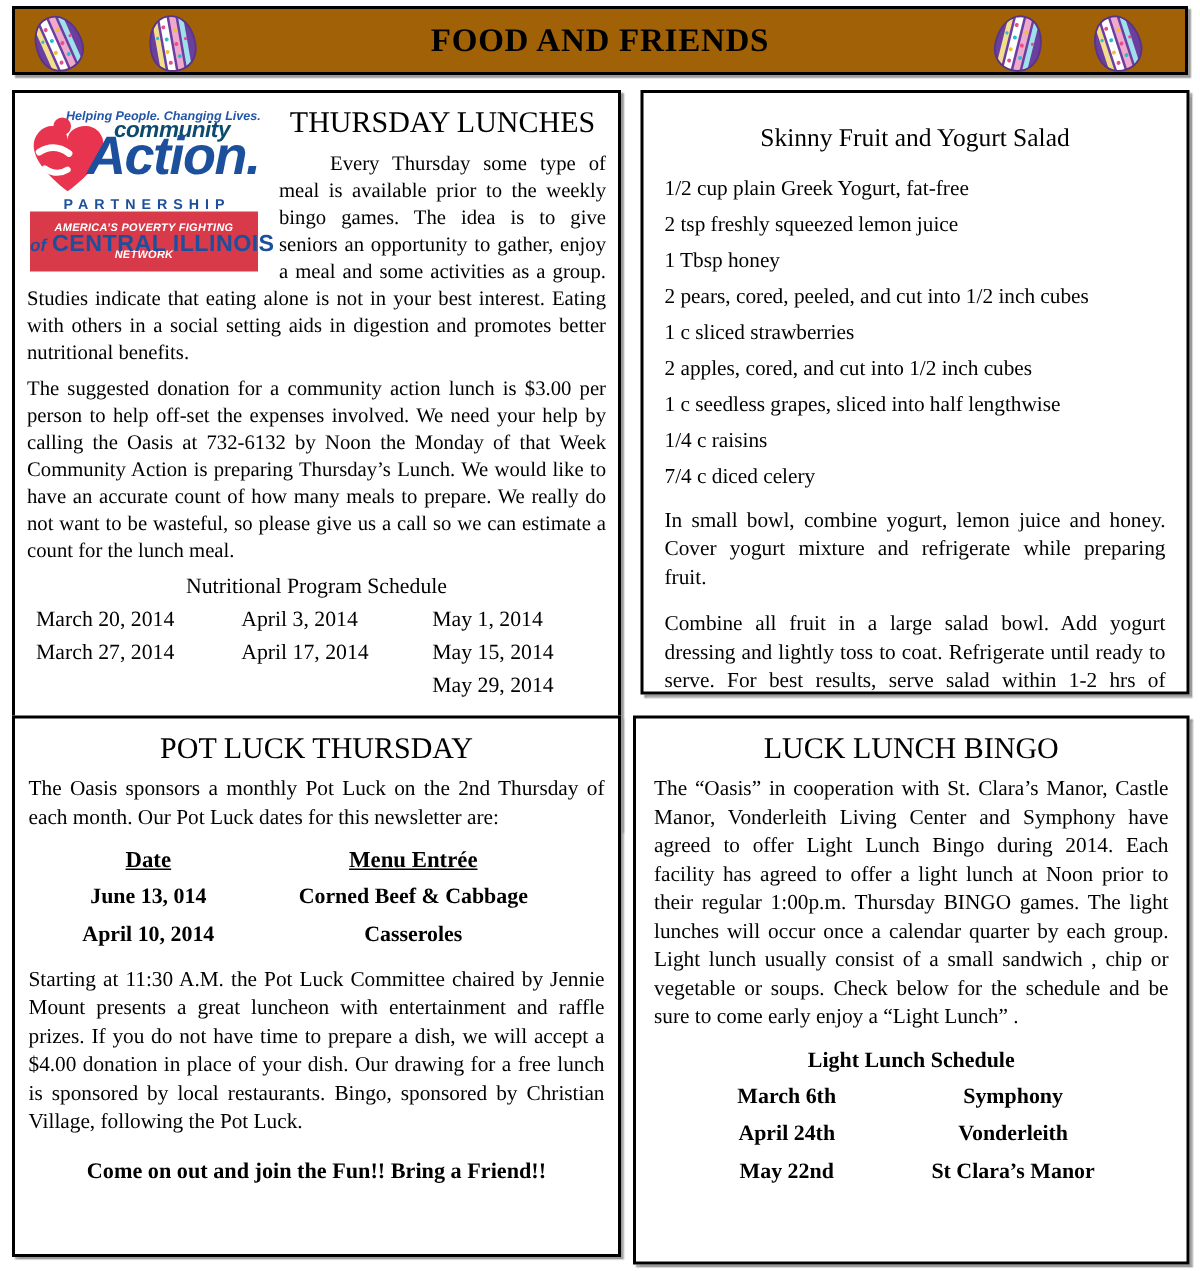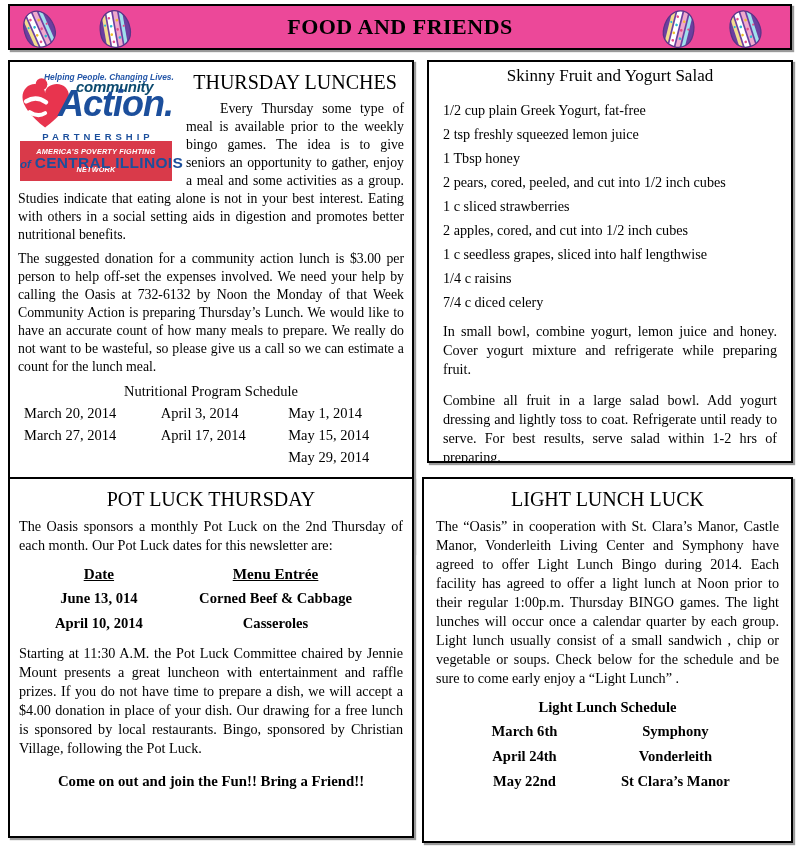--- a/index.html
+++ b/index.html
@@ -9,34 +9,34 @@
     -webkit-font-smoothing:antialiased;
   }
   .box{
     position:absolute;background:#fff;border:2px solid #000;
     box-shadow:2px 2px 1px #9a9a9a;box-sizing:border-box;overflow:hidden;
   }
   
   .header-box{
     position:absolute;left:8px;top:4px;width:784px;height:46px;
     border:2px solid #000;box-shadow:2px 2px 1px #9a9a9a;box-sizing:border-box;
-    display:flex;align-items:center;justify-content:center;background:#ec4899;
+    display:flex;align-items:center;justify-content:center;background:#a16207;
   }
   .header-title{
     font-size:22px;font-weight:bold;letter-spacing:.5px;margin:0;
     font-family:"Liberation Serif", serif;
   }
   .egg{position:absolute;top:3px;}
   .egg.e1{left:12px;transform:rotate(-24deg);}
   .egg.e2{left:88px;transform:rotate(-10deg);}
   .egg.e3{left:652px;transform:rotate(14deg);}
   .egg.e4{left:718px;transform:rotate(-18deg);}
   
   .box-tl{left:8px;top:60px;width:406px;height:493px;padding:6px 8px;font-size:13.8px;line-height:18px;}
-  .box-tr{left:427px;top:60px;width:366px;height:403px;padding:0 14px;font-size:14.2px;line-height:19px;}
+  .box-tr{left:427px;top:60px;width:366px;height:403px;padding:16px 14px;font-size:14.2px;line-height:19px;}
   .box-bl{left:8px;top:477px;width:406px;height:361px;padding:6px 9px;font-size:14.2px;line-height:19px;}
   .box-br{left:422px;top:477px;width:371px;height:366px;padding:6px 12px;font-size:14.2px;line-height:19px;}
   .sec-title{
     text-align:center;font-size:20px;font-weight:normal;margin:2px 0 6px 0;line-height:24px;
   }
   .recipe-title{font-size:17px;margin:2px 0 10px 0;}
   p.just{ text-align:justify;margin:0 0 6px 0;}
   p.indent{text-indent:34px;}
   
   .ca-logo{
@@ -212,21 +212,21 @@
       <td>April 10, 2014</td>
       <td>Casseroles</td>
     </tr>
   </tbody>
     </table>
   <p class="just">Starting at 11:30 A.M. the Pot Luck Committee chaired by Jennie Mount presents a great luncheon with entertainment and raffle prizes.  If you do not have time to prepare a dish, we will accept a $4.00 donation in place of your dish.  Our drawing for a free lunch is sponsored by local restaurants.  Bingo, sponsored by Christian Village, following the Pot Luck.</p>
   <p class="fun">Come on out and join the Fun!!  Bring a Friend!!</p>
 </section>
 
 <section class="box box-br">
-  <h2 class="sec-title">LIGHT LUNCH LUCK</h2>
+  <h2 class="sec-title">LUCK LUNCH BINGO</h2>
   <p class="just">The “Oasis” in cooperation with St. Clara’s Manor,  Castle Manor, Vonderleith Living Center and Symphony have agreed to offer Light Lunch Bingo during 2014.  Each facility has agreed to offer a light lunch at Noon prior to their regular 1:00p.m. Thursday  BINGO games.  The light lunches will occur once a calendar quarter by each group.  Light lunch usually consist of a small  sandwich , chip or vegetable or soups.  Check below for the schedule and be sure to come early enjoy a “Light Lunch” .</p>
   <div class="lls-head">Light Lunch Schedule</div>
   <table class="lls">
     <tbody>
         <tr>
       <td>March 6th</td>
       <td>Symphony</td>
     </tr>
     <tr>
       <td>April 24th</td>

